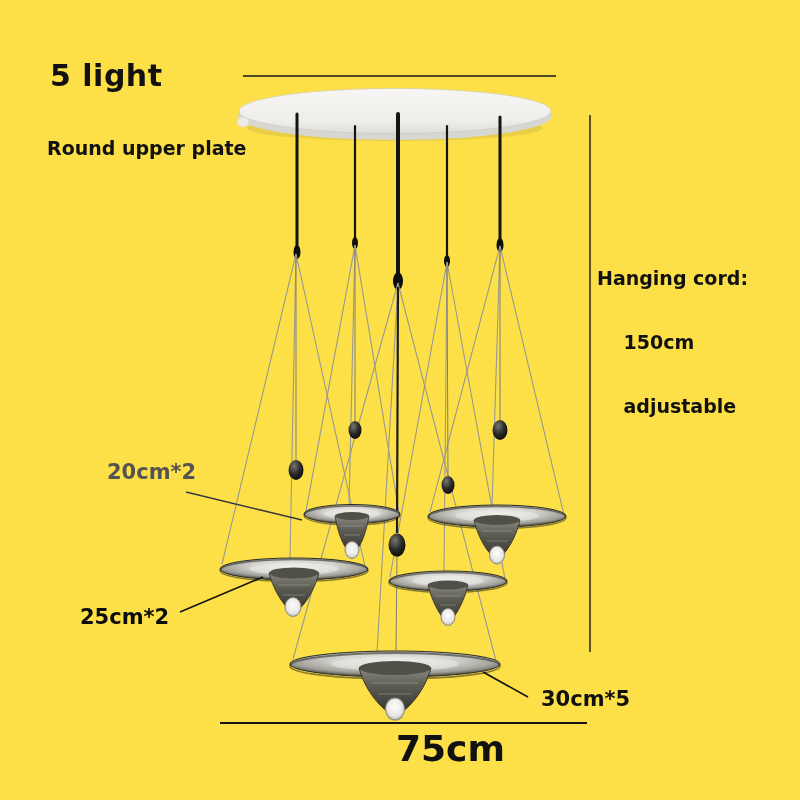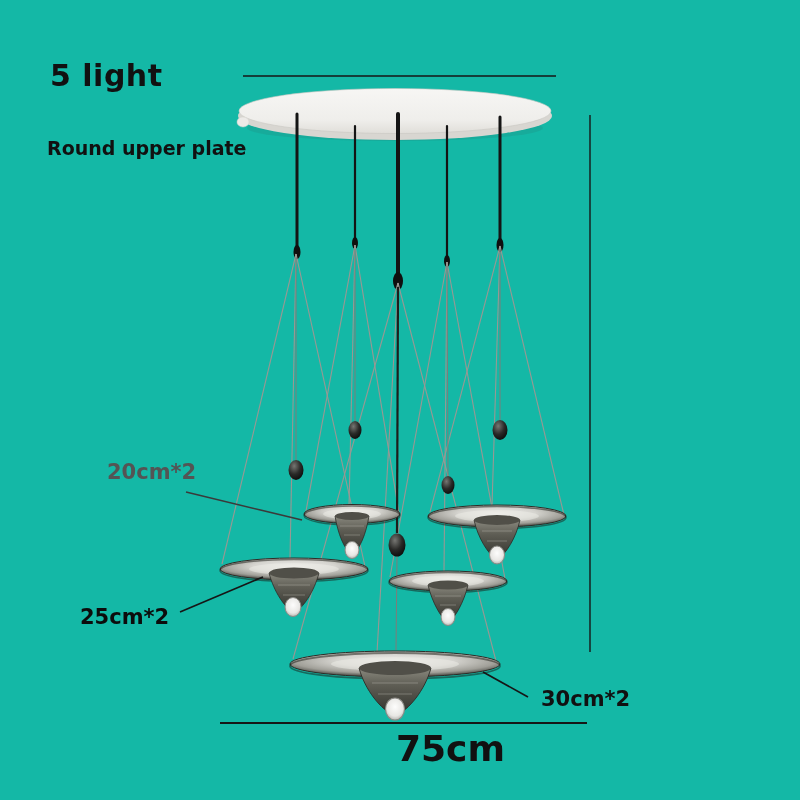--- a/index.html
+++ b/index.html
@@ -1,17 +1,17 @@
 <!DOCTYPE html>
 <html><head>
 <meta charset="utf-8">
 <style>
   html,body{margin:0;padding:0;background:#ffffff;}
   .stage{
-    position:relative;width:800px;height:800px;background:#14b8a6;overflow:hidden;
+    position:relative;width:800px;height:800px;background:#fde047;overflow:hidden;
     font-family:"DejaVu Sans","Liberation Sans",sans-serif;
   }
   .stage svg{position:absolute;left:0;top:0;}
   .lbl{position:absolute;font-weight:bold;color:#111;white-space:pre;}
   .lbl-title{left:50px;top:58px;font-size:30px;letter-spacing:0.5px;}
   .lbl-subtitle{left:47px;top:115px;font-size:19px;margin-top:22px;}
   .lbl-plate-dim{left:340px;top:31px;width:160px;text-align:center;font-size:29px;}
   .lbl-cord{left:597px;top:262px;font-size:19px;line-height:32px;}
   .lbl-20{left:107px;top:460px;font-size:21px;color:#545454;}
   .lbl-25{left:80px;top:605px;font-size:21px;color:#0c0c0c;}
@@ -172,17 +172,20 @@
       <line x1="590" y1="115" x2="590" y2="652" stroke-width="1.4"></line>
       <line x1="220" y1="723" x2="587" y2="723" stroke-width="2"></line>
       <line x1="186" y1="492" x2="302" y2="520" stroke="#3a3a3a" stroke-width="1.5"></line>
       <line x1="180" y1="612" x2="263" y2="577" stroke-width="1.7"></line>
       <line x1="483" y1="672" x2="528" y2="697" stroke-width="1.7"></line>
     </g>
   </svg>
 
   <div class="lbl lbl-title">5 light</div>
   <div class="lbl lbl-subtitle">Round upper plate</div>
+  <div class="lbl lbl-cord"><span>Hanging cord:</span><br>
+    <span>150cm</span><br>
+    <span>adjustable</span></div>
   <div class="lbl lbl-20">20cm*2</div>
   <div class="lbl lbl-25">25cm*2</div>
-  <div class="lbl lbl-30">30cm*2</div>
+  <div class="lbl lbl-30">30cm*5</div>
   <div class="lbl lbl-75">75cm</div>
 </div>
 
 </body></html>

